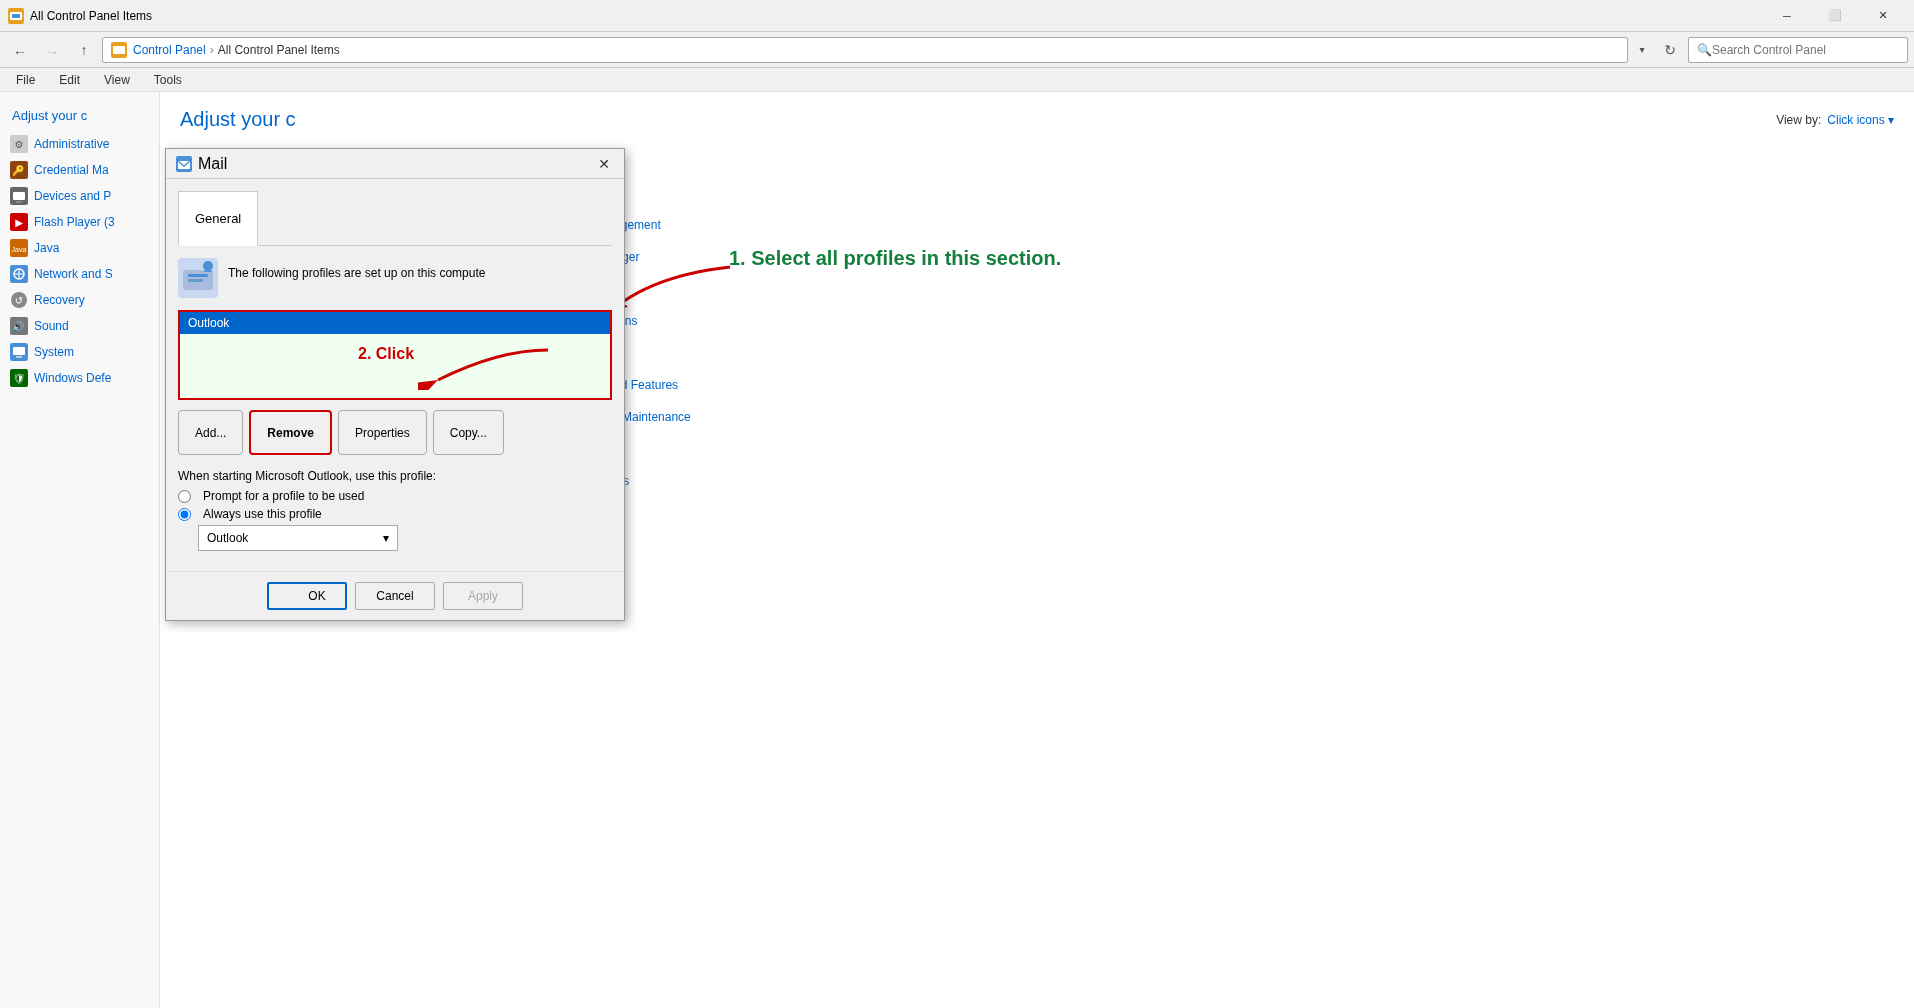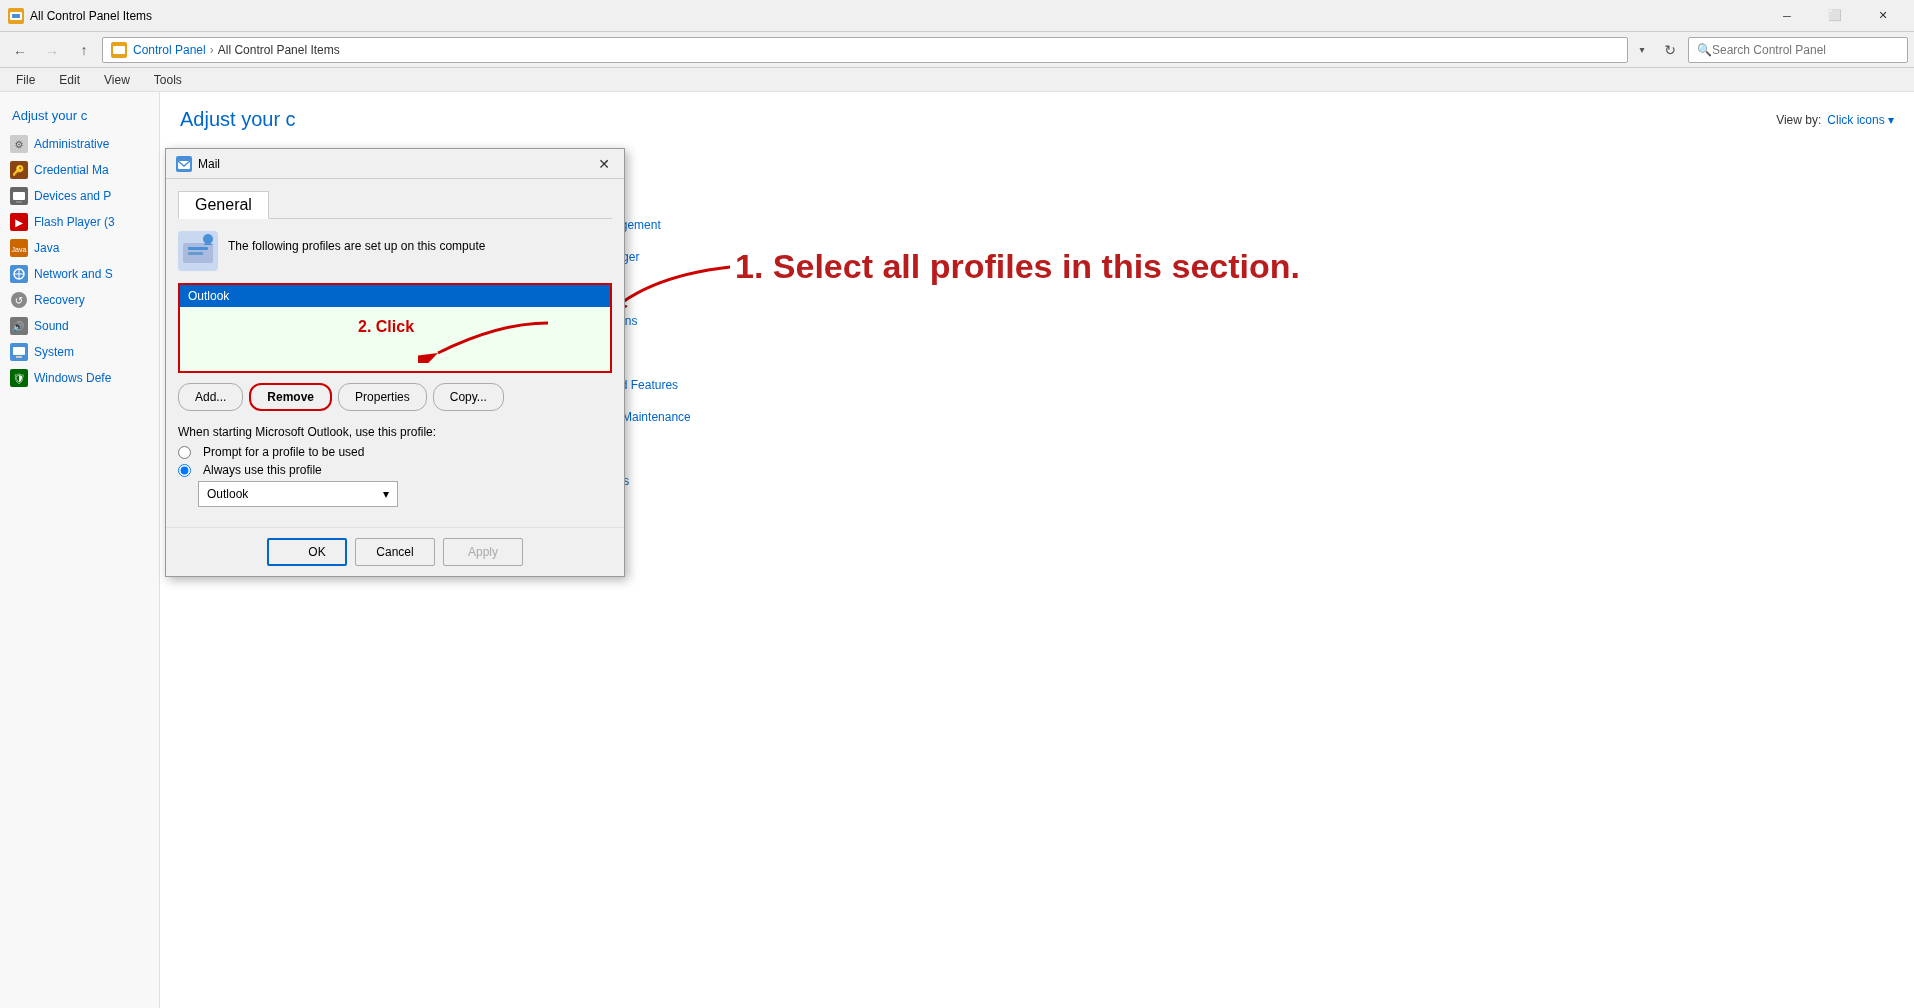--- a/index.html
+++ b/index.html
@@ -209,41 +209,41 @@
     }
     .modal-title-bar {
       background: #f0f0f0;
       height: 30px;
       display: flex;
       align-items: center;
       padding: 0 10px;
       border-bottom: 1px solid #ccc;
     }
     .modal-title-icon { width: 16px; height: 16px; margin-right: 6px; }
-    .modal-title-text { flex: 1; font-size: 12px; font-weight: normal; }
+    .modal-title-text { flex: 1; font-size: 16px; font-weight: normal; }
     .modal-close-btn {
       width: 20px; height: 20px;
       border: none; background: transparent;
       cursor: pointer; font-size: 14px; color: #333;
       display: flex; align-items: center; justify-content: center;
     }
     .modal-body { padding: 12px; }
 
     
     .tab-bar {
       display: flex;
       border-bottom: 1px solid #ccc;
       margin-bottom: 12px;
     }
     .tab {
-      padding: 4px 16px;
+      padding: 19px 16px;
       border: 1px solid #ccc;
       border-bottom: none;
       background: #f0f0f0;
-      font-size: 16px;
+      font-size: 13px;
       cursor: pointer;
       margin-bottom: -1px;
     }
     .tab.active { background: white; border-bottom: 1px solid white; }
 
     
     .profile-header {
       display: flex;
       align-items: flex-start;
       gap: 10px;
@@ -276,22 +276,22 @@
       gap: 6px;
       margin-bottom: 14px;
       position: relative;
     }
     .dialog-btn {
       padding: 4px 16px;
       border: 1px solid #aaa;
       background: #f0f0f0;
       font-size: 12px;
       cursor: pointer;
-      border-radius: 12px;
-      height: 28px;
+      border-radius: 4px;
+      height: 45px;
     }
     .dialog-btn.highlighted {
       border: 2px solid #cc0000;
       font-weight: bold;
     }
 
     
     .radio-section { }
     .radio-section-label {
       font-size: 12px;
@@ -490,21 +490,21 @@
     <div class="annotation" style="position:absolute;top:155px;left:560px;right:20px;display:flex;align-items:flex-start;">
 
       <svg width="200" height="80" style="position:absolute;left:-180px;top:10px;">
         <defs>
           <marker id="arrowhead1" markerWidth="10" markerHeight="7" refX="10" refY="3.5" orient="auto">
             <polygon points="0 0, 10 3.5, 0 7" fill="#cc0000"></polygon>
           </marker>
         </defs>
         <path d="M 190 10 Q 100 20 60 65" stroke="#cc0000" stroke-width="3" fill="none" marker-end="url(#arrowhead1)"></path>
       </svg>
-      <span style="font-size:34px;color:#b91c1c;font-weight:bold;margin-left:15px;">1. Select all profiles in this section.</span>
+      <span style="font-size:20px;color:#15803d;font-weight:bold;margin-left:9px;">1. Select all profiles in this section.</span>
     </div>
 
     <div class="items-grid" style="margin-top:80px;">
 
       <div class="grid-item">
         <svg class="grid-item-icon" viewBox="0 0 20 20">
           <rect width="20" height="20" fill="#4a90d9" rx="2"></rect>
           <text x="10" y="14" text-anchor="middle" font-size="10" fill="white">💾</text>
         </svg>
         <span class="grid-item-label">Back up and Restore (Windows 7)</span>

